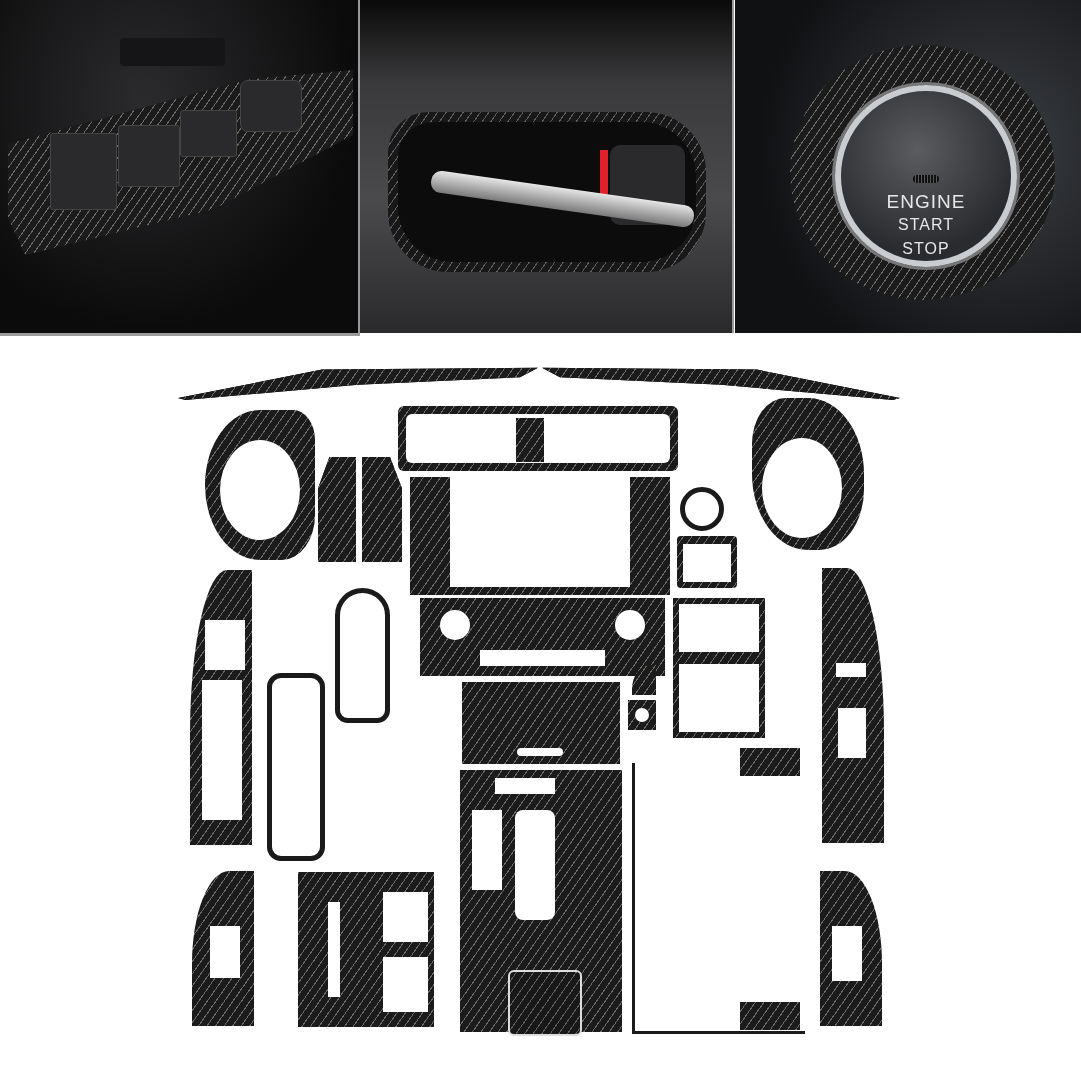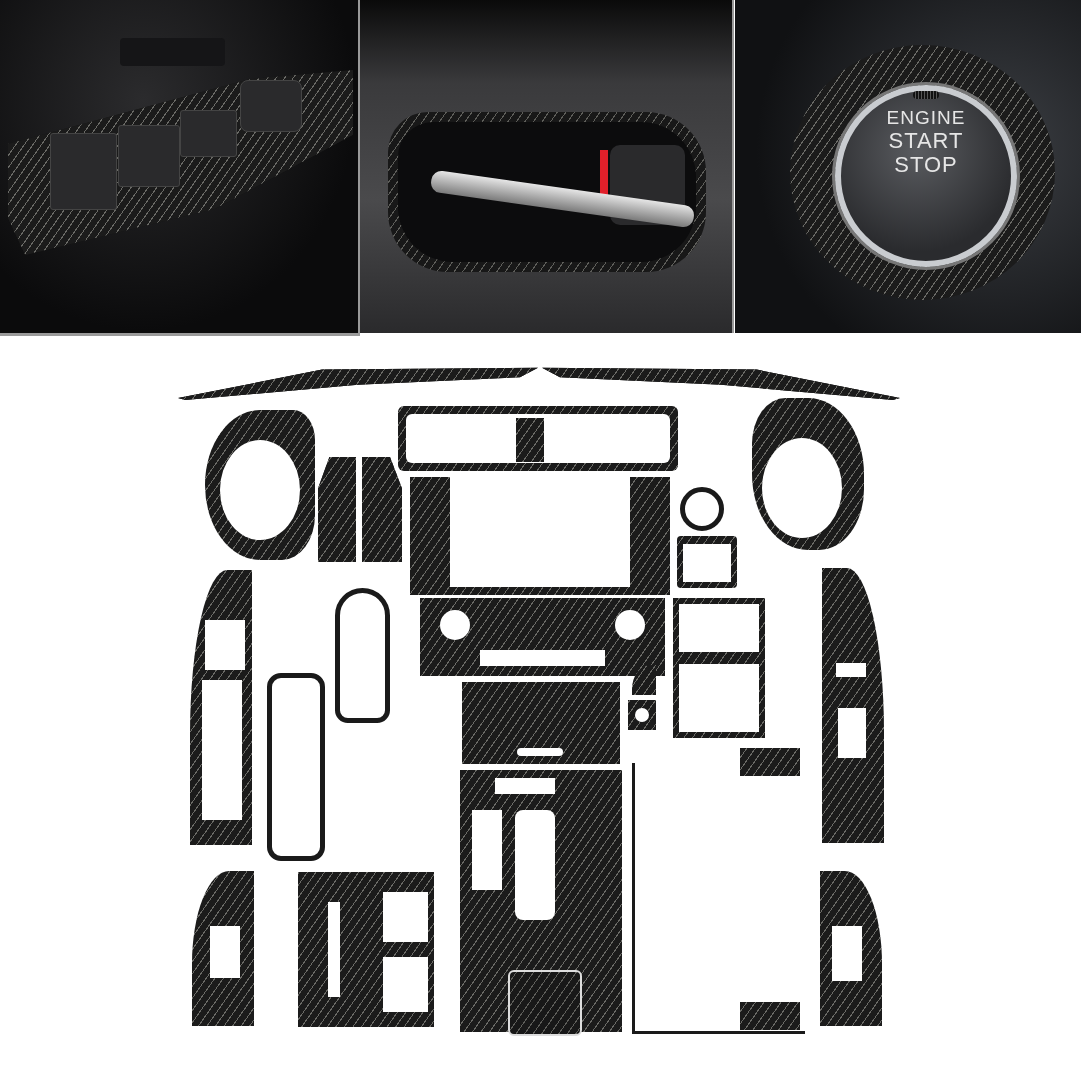--- a/index.html
+++ b/index.html
@@ -6,23 +6,23 @@
   body{width:1081px;height:1081px;position:relative;overflow:hidden;font-family:"Liberation Sans",sans-serif;}
   .photo{position:absolute;top:0;height:333px;overflow:hidden;}
   .p1{left:0;width:358px;background:radial-gradient(ellipse at 40% 30%,#2b2b2d,#0b0b0c 70%);border-right:2px solid #9a9a9a;border-bottom:3px solid #9a9a9a;}
   .p2{left:360px;width:372px;background:linear-gradient(180deg,#0a0a0a 0%,#3a3a3c 25%,#4a4a4c 60%,#2a2a2c 100%);border-right:2px solid #9a9a9a;}
   .p3{left:735px;width:346px;background:radial-gradient(circle at 75% 45%,#3c3f44,#101113 75%);}
   .cf{background-color:#141414;background-image:repeating-linear-gradient(-55deg,#1b1b1b 0 3px,#6a6a66 3px 4px,#1b1b1b 4px 7px);}
   .cf2{background-color:#111;background-image:repeating-linear-gradient(-55deg,#181818 0 3px,#5e5e5a 3px 4px,#181818 4px 7px);}
   .abs{position:absolute;}
   .switch{position:absolute;background:#2a2a2c;border:1px solid #444;border-radius:3px;}
   .ring{position:absolute;border-radius:50%;}
-  .start-btn{position:absolute;left:100px;top:85px;width:170px;height:170px;border-radius:50%;background:radial-gradient(circle at 45% 35%,#5a5c60,#2a2b2e 70%);border:6px solid #c9ccd0;box-shadow:0 0 0 3px #777;display:flex;flex-direction:column;align-items:center;justify-content:flex-start;color:#e6e6e6;}
+  .start-btn{position:absolute;left:100px;top:85px;width:170px;height:170px;border-radius:50%;background:radial-gradient(circle at 45% 35%,#5a5c60,#2a2b2e 70%);border:6px solid #c9ccd0;box-shadow:0 0 0 3px #777;display:flex;flex-direction:column;align-items:center;justify-content:flex-end;color:#e6e6e6;}
   .start-btn .l1{font-size:19px;letter-spacing:1px;line-height:22px;}
-  .start-btn .l2{font-size:22px;letter-spacing:1px;line-height:24px;}
+  .start-btn .l2{font-size:16px;letter-spacing:1px;line-height:24px;}
   .grille{width:26px;height:8px;border-radius:4px;background:repeating-linear-gradient(90deg,#111 0 2px,#555 2px 3px);margin-bottom:8px;}
   .part{position:absolute;}
   .hole{position:absolute;background:#fff;}
 </style>
 </head>
 <body>
 
 <div class="photo p1">
   <div class="abs" style="left:120px;top:38px;width:105px;height:28px;background:#151517;border-radius:4px;"></div>
   <div class="abs cf" style="left:8px;top:70px;width:345px;height:185px;clip-path:polygon(0 40%,70% 5%,100% 0,100% 35%,60% 75%,5% 100%,0 80%);"></div>

